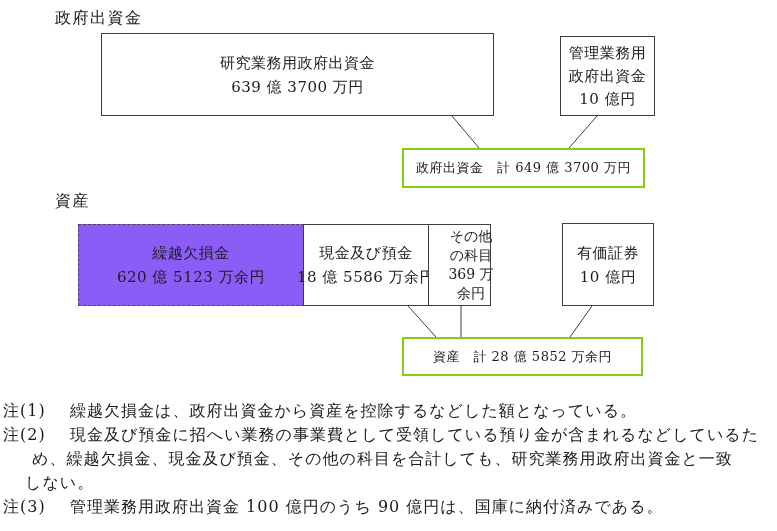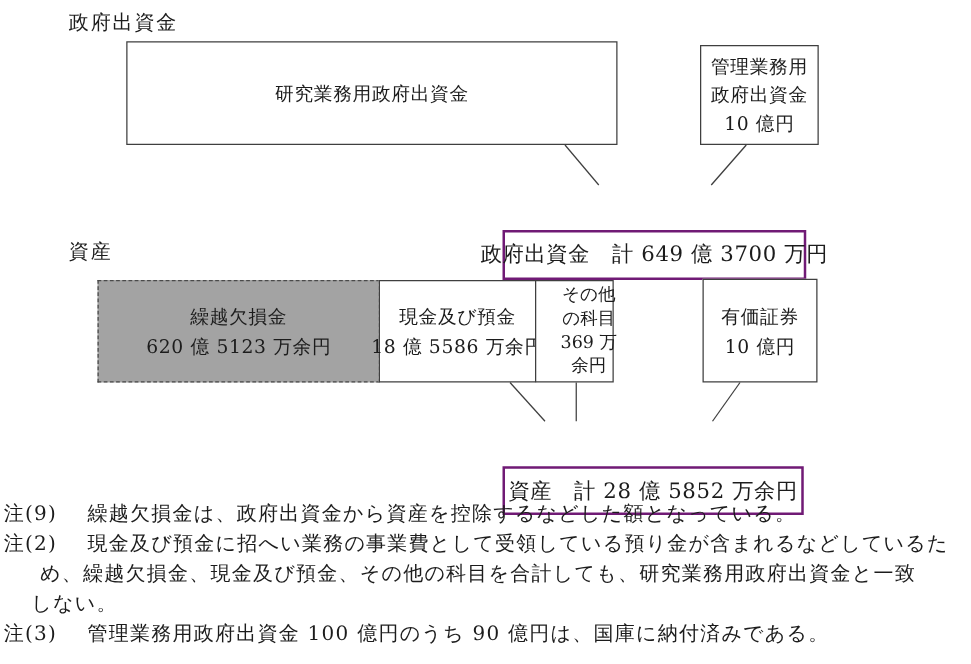--- a/index.html
+++ b/index.html
@@ -10,55 +10,56 @@
   }
   .sec-label{
     position:absolute;font-size:16px;letter-spacing:1.5px;white-space:nowrap;
   }
   .box{
     position:absolute;box-sizing:border-box;border:1px solid #3f3f3f;background:#ffffff;
     display:flex;flex-direction:column;justify-content:center;align-items:center;
     text-align:center;font-size:15px;letter-spacing:0.5px;line-height:24px;white-space:nowrap;
   }
   .box--admin{line-height:23px;}
-  .box--total{border:2px solid #701a75;font-size:17px;letter-spacing:0.5px;margin-top:36px;}
+  .box--total{border:2px solid #84cc16;font-size:13px;letter-spacing:0.5px;}
   .box--deficit{border-style:dashed;border-color:#4a4a4a;}
   .box--other{font-size:14px;line-height:19px;letter-spacing:0px;padding-left:23px;}
   .connectors{position:absolute;left:0;top:0;pointer-events:none;}
   .note-line{position:absolute;width:777px;height:22px;font-size:16px;letter-spacing:1px;white-space:nowrap;}
   .note-label{position:absolute;left:3px;top:0;}
   .note-text{position:absolute;top:0;}
   .nt-first{left:70px;}
   .nt-cont2{left:32px;}
   .nt-cont3{left:25px;}
 </style>
 </head>
 <body>
 
 <div class="page">
 
   <div class="sec-label" style="left:55px;top:8px;">政府出資金</div>
 
   <div class="box" style="left:77px;top:33px;width:393px;height:83px;margin-left:24px;">
     <div>研究業務用政府出資金</div>
+    <div>639 億 3700 万円</div>
   </div>
 
   <div class="box box--admin" style="left:560px;top:36px;width:95px;height:80px;">
     <div>管理業務用</div>
     <div>政府出資金</div>
     <div>10 億円</div>
   </div>
 
   <div class="box box--total" style="left:402px;top:148px;width:243px;height:40px;">
     <div>政府出資金　計 649 億 3700 万円</div>
   </div>
 
   <div class="sec-label" style="left:55px;top:191px;">資産</div>
 
-  <div class="box box--deficit" style="left:78px;top:224px;width:226px;height:82px;background:#a3a3a3;">
+  <div class="box box--deficit" style="left:78px;top:224px;width:226px;height:82px;background:#8b5cf6;">
     <div>繰越欠損金</div>
     <div>620 億 5123 万余円</div>
   </div>
 
   <div class="box" style="left:303px;top:224px;width:126px;height:82px;">
     <div>現金及び預金</div>
     <div>18 億 5586 万余円</div>
   </div>
 
   <div class="box box--other" style="left:428px;top:224px;width:63px;height:82px;">
@@ -79,21 +80,21 @@
 
   <svg class="connectors" width="777" height="531" viewBox="0 0 777 531">
     <line x1="452" y1="116" x2="479" y2="148" stroke="#3f3f3f" stroke-width="1"></line>
     <line x1="597" y1="116" x2="569" y2="148" stroke="#3f3f3f" stroke-width="1"></line>
     <line x1="408" y1="306" x2="436" y2="337" stroke="#3f3f3f" stroke-width="1"></line>
     <line x1="461" y1="306" x2="461" y2="337" stroke="#3f3f3f" stroke-width="1"></line>
     <line x1="592" y1="306" x2="570" y2="337" stroke="#3f3f3f" stroke-width="1"></line>
   </svg>
 
   <div class="note-line" style="top:401px;">
-    <span class="note-label">注(9)</span>
+    <span class="note-label">注(1)</span>
     <span class="note-text nt-first">繰越欠損金は、政府出資金から資産を控除するなどした額となっている。</span>
   </div>
   <div class="note-line" style="top:425px;">
     <span class="note-label">注(2)</span>
     <span class="note-text nt-first">現金及び預金に招へい業務の事業費として受領している預り金が含まれるなどしているた</span>
   </div>
   <div class="note-line" style="top:473px;">
     <span class="note-text nt-cont3">しない。</span>
   </div>
   <div class="note-line" style="top:449px;">

